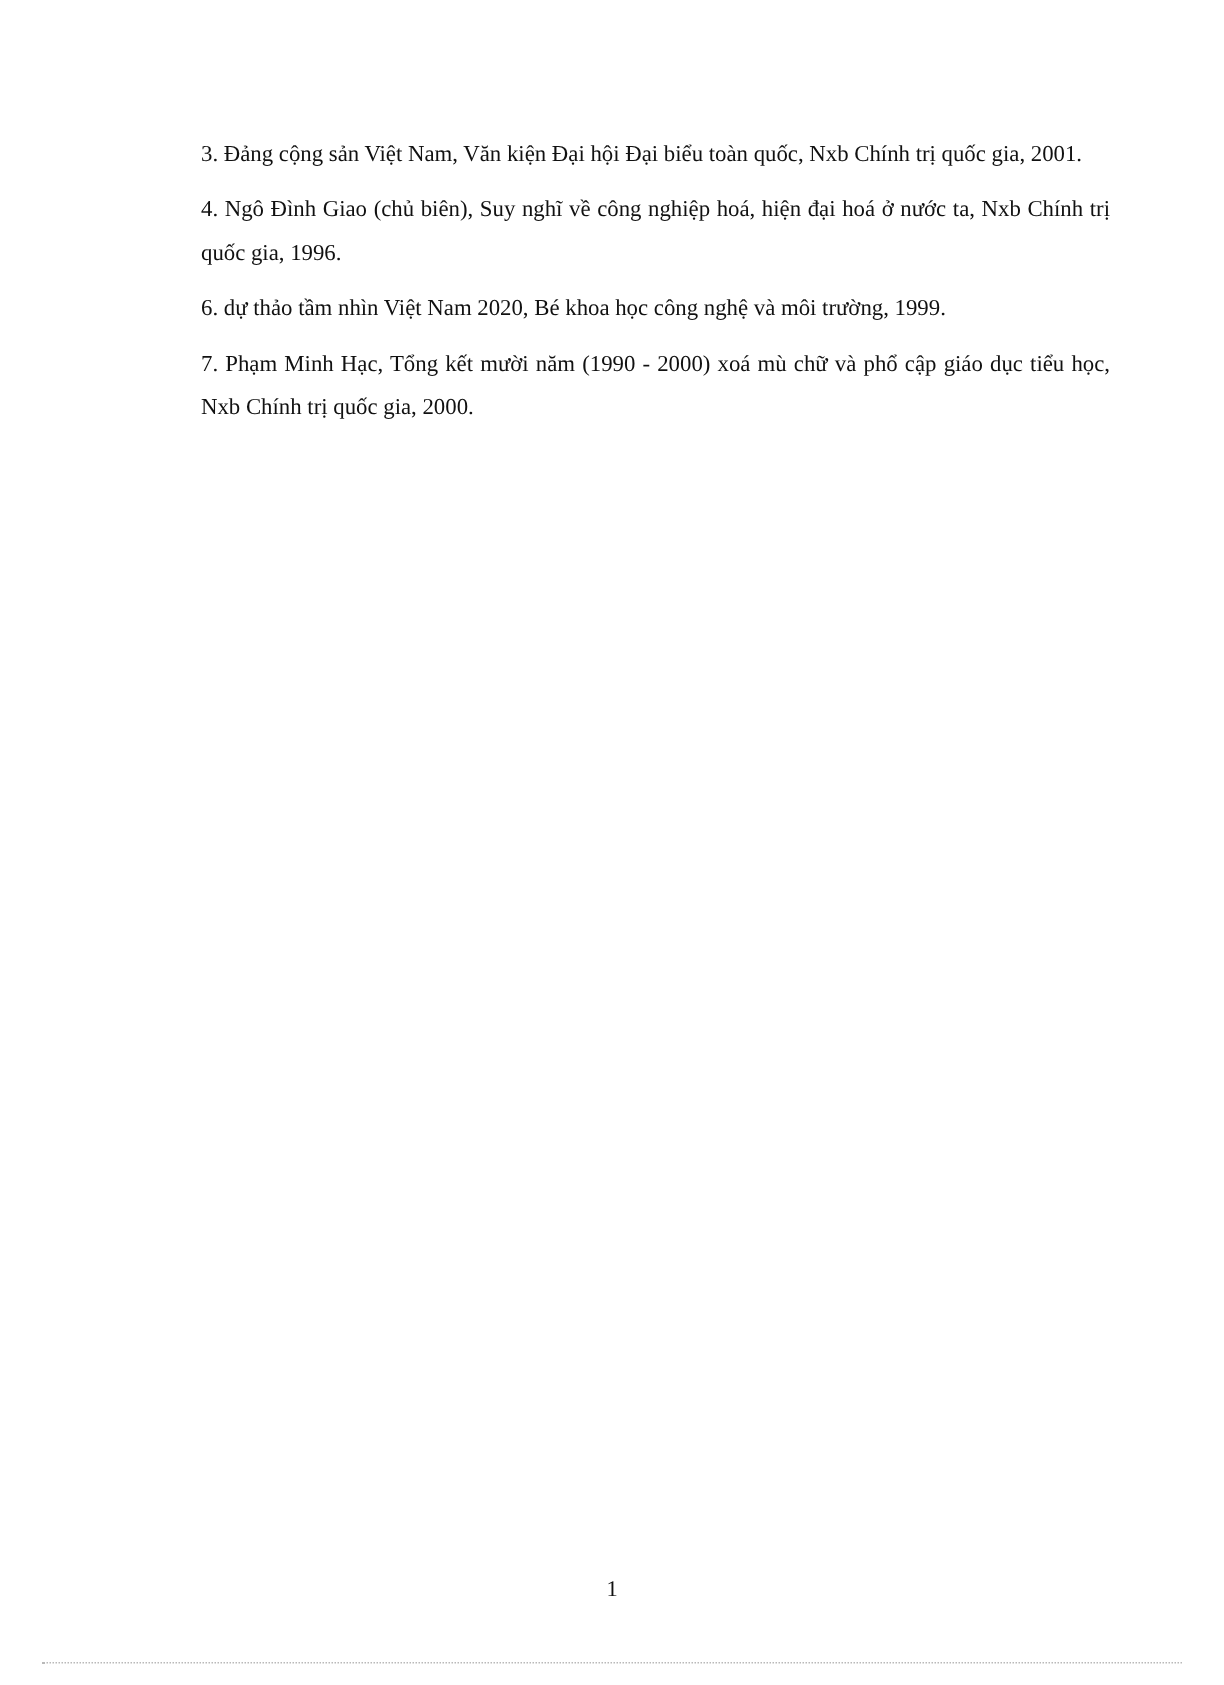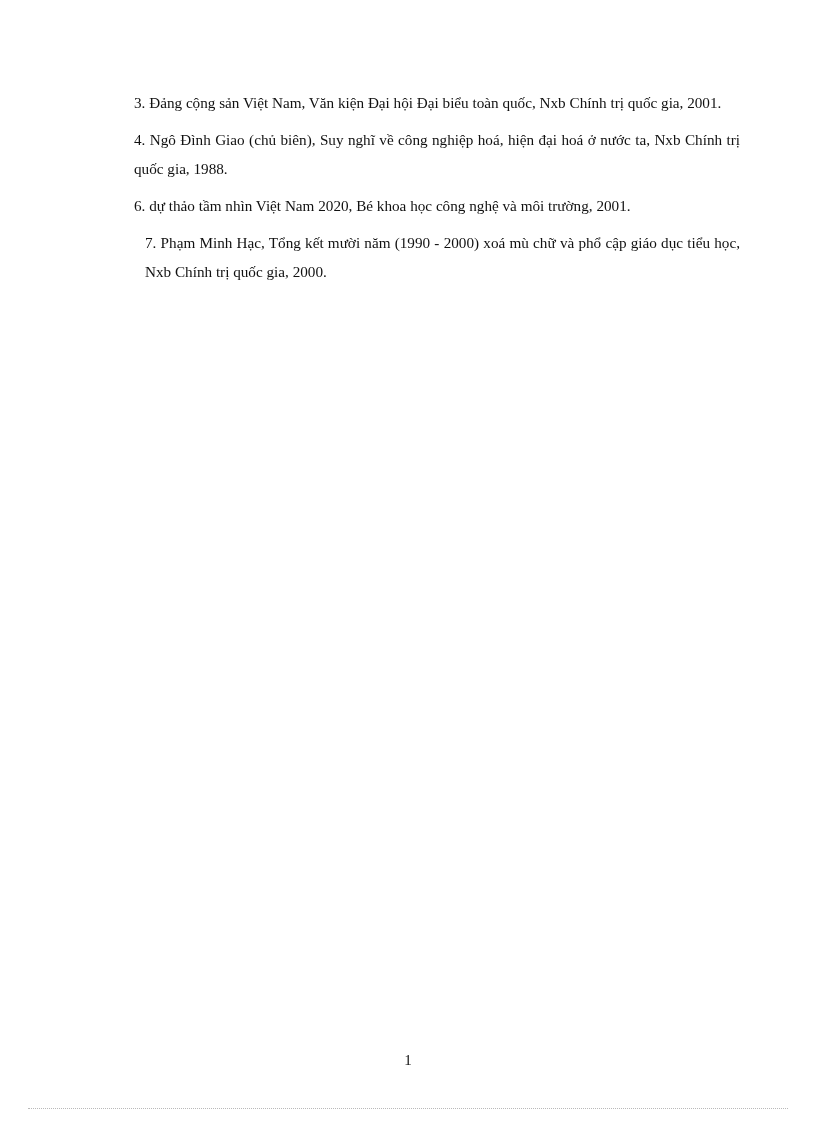--- a/index.html
+++ b/index.html
@@ -32,21 +32,20 @@
   .ref-entry {
     font-size: 15.2px;
     line-height: 1.95;
     text-align: justify;
     text-justify: inter-word;
     margin: 0 0 7px 0;
     color: #111111;
   }
   .ref-entry:last-child {
     margin-bottom: 0;
-    margin-left: 11px;
   }
   .page-number {
     position: absolute;
     top: 1052px;
     left: 0;
     width: 816px;
     text-align: center;
     font-size: 15px;
     color: #111111;
   }
@@ -59,22 +58,22 @@
     border-top: 1px dotted #b9b9b9;
   }
 </style>
 </head>
 <body>
 
 <div class="page">
 
   <div class="content">
     <p class="ref-entry">3. Đảng cộng sản Việt Nam, Văn kiện Đại hội Đại biểu toàn quốc, Nxb Chính trị quốc gia, 2001.</p>
-    <p class="ref-entry">4. Ngô Đình Giao (chủ biên), Suy nghĩ về công nghiệp hoá, hiện đại hoá ở nước ta, Nxb Chính trị quốc gia, 1988.</p>
-    <p class="ref-entry">6. dự thảo tầm nhìn Việt Nam 2020, Bé khoa học công nghệ và môi trường, 2001.</p>
+    <p class="ref-entry">4. Ngô Đình Giao (chủ biên), Suy nghĩ về công nghiệp hoá, hiện đại hoá ở nước ta, Nxb Chính trị quốc gia, 1996.</p>
+    <p class="ref-entry">6. dự thảo tầm nhìn Việt Nam 2020, Bé khoa học công nghệ và môi trường, 1999.</p>
     <p class="ref-entry">7. Phạm Minh Hạc, Tổng kết mười năm (1990 - 2000) xoá mù chữ và phổ cập giáo dục tiểu học, Nxb Chính trị quốc gia, 2000.</p>
   </div>
 
   <div class="page-number">1</div>
 
   <div class="bottom-rule"></div>
 
 </div>
 
 </body></html>

